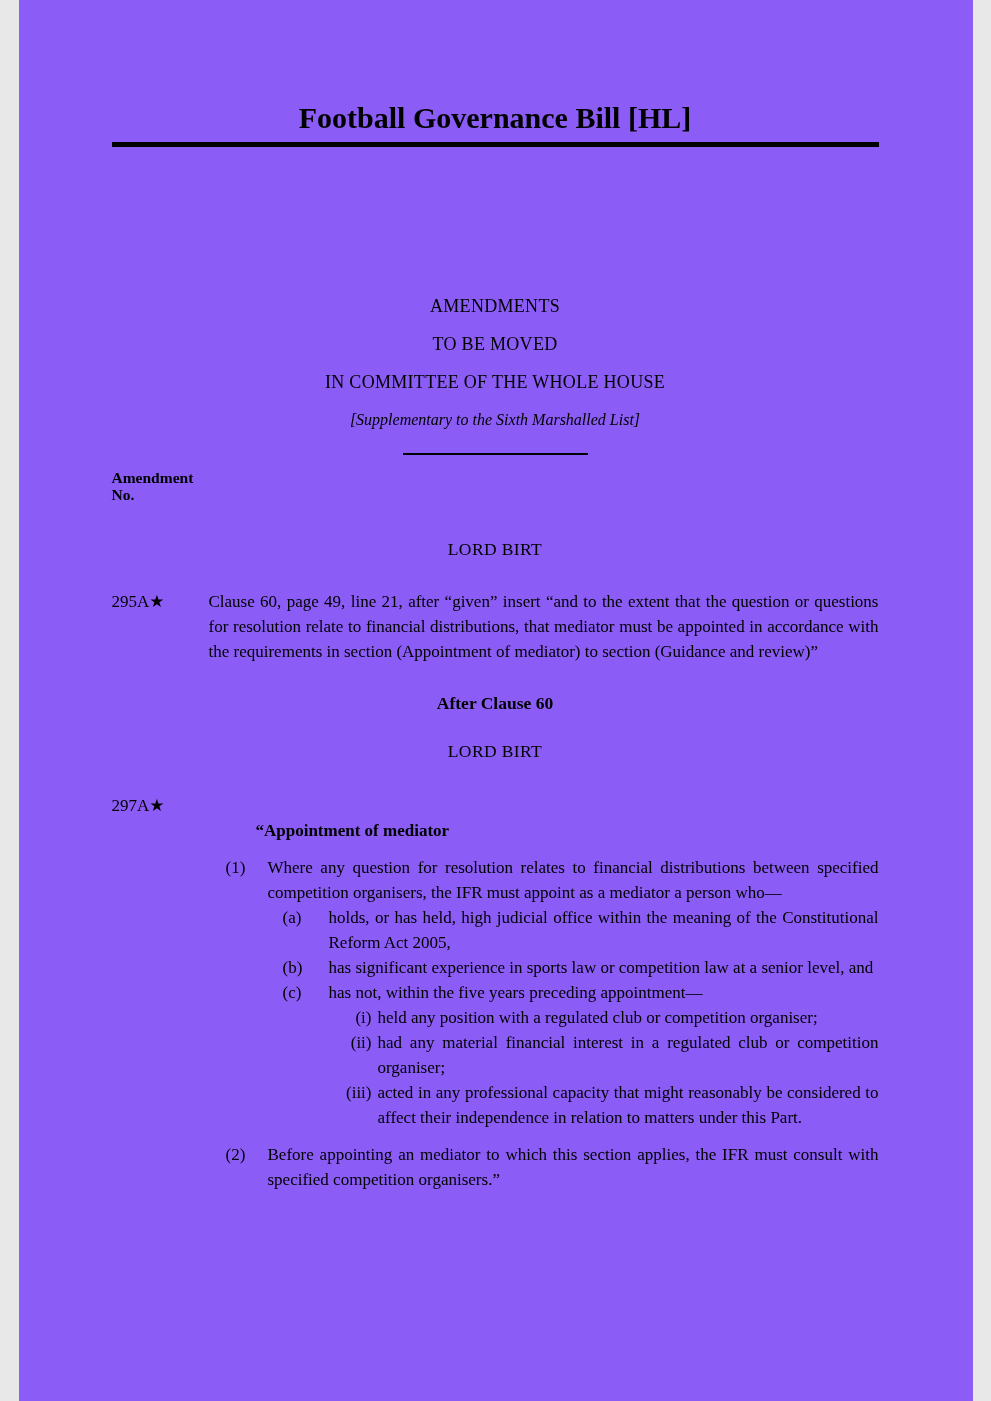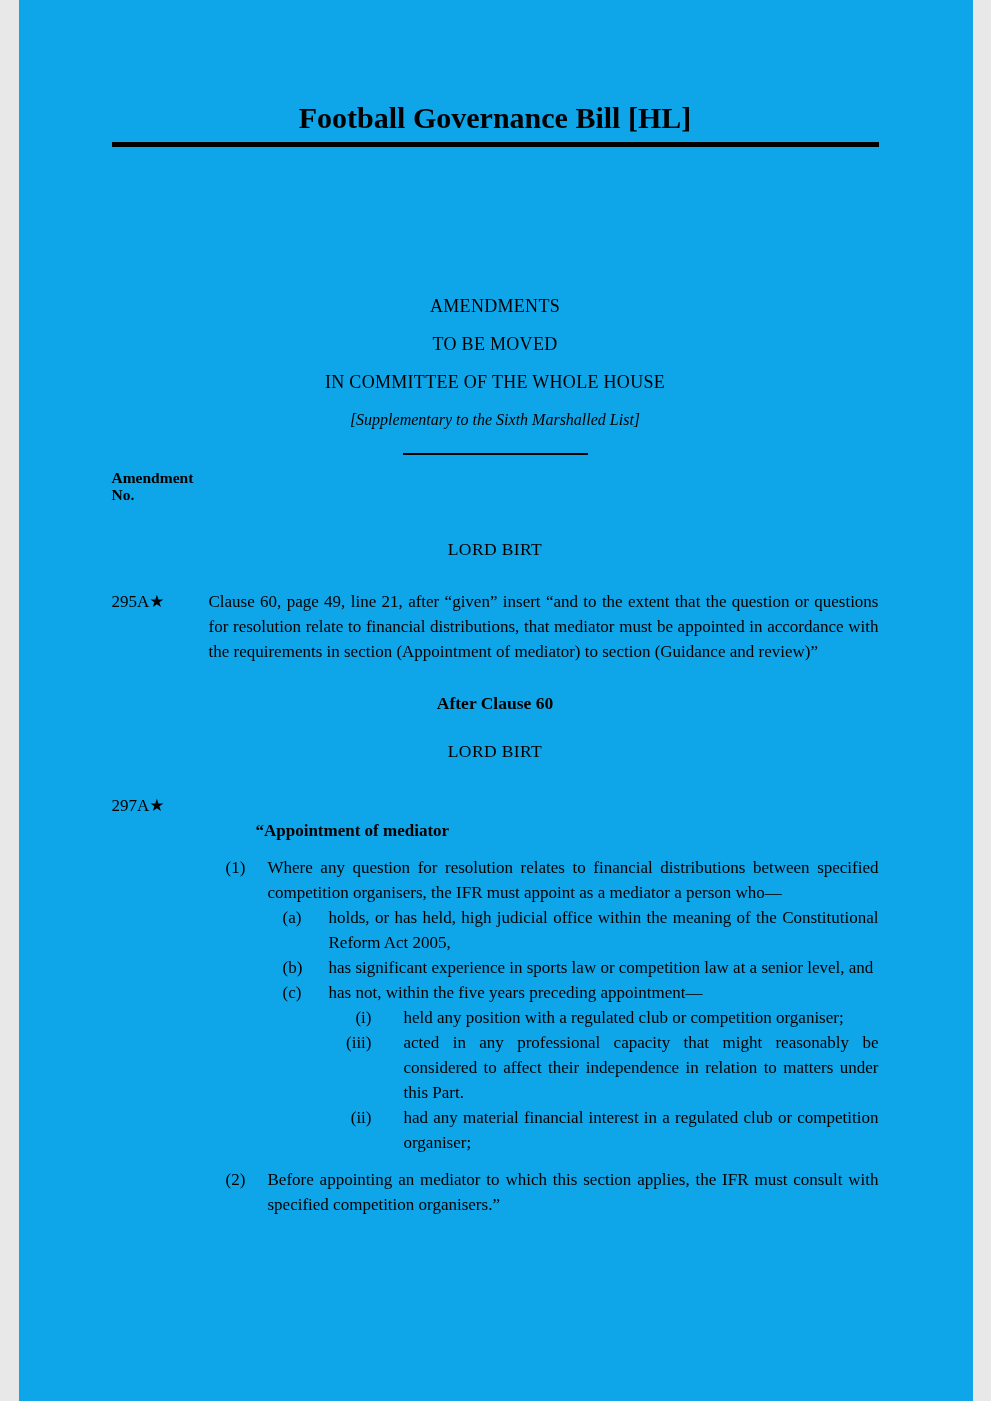--- a/index.html
+++ b/index.html
@@ -2,21 +2,21 @@
 <html><head>
 <meta charset="utf-8">
 <style>
   html, body { margin: 0; padding: 0; background: #e8e8e8; }
   * { box-sizing: border-box; }
   .page {
     position: relative;
     width: 954px;
     height: 1401px;
     margin: 0 auto;
-    background: #0ea5e9;
+    background: #8b5cf6;
     color: #000000;
     font-family: "Liberation Serif", "DejaVu Serif", serif;
     overflow: hidden;
   }
   .content { padding: 0 94px 0 93px; }
 
   .doc-title {
     padding-top: 100px;
     text-align: center;
     font-size: 30px;
@@ -62,21 +62,21 @@
   .sub1.gap { margin-top: 12px; }
   .sub1 .marker { flex: none; width: 24px; }
   .sub1 .txt { flex: 1; margin-left: 18px; text-align: justify; }
 
   .sub2 { display: flex; margin-left: 171px; }
   .sub2 .marker { flex: none; width: 28px; }
   .sub2 .txt { flex: 1; margin-left: 18px; text-align: justify; }
 
   .sub3 { display: flex; margin-left: 205px; }
   .sub3 .marker { flex: none; width: 55px; text-align: right; }
-  .sub3 .txt { flex: 1; margin-left: 32px; text-align: justify; }
+  .sub3 .txt { flex: 1; margin-left: 6px; text-align: justify; }
 
   .footer {
     position: absolute; top: 1254px; left: 93px; right: 94px;
     display: flex; justify-content: space-between;
     font-size: 17.5px; line-height: 22px;
   }
   .it { font-style: italic; }
 </style>
 </head>
 <body>
@@ -139,27 +139,27 @@
       <div class="marker">(c)</div>
       <div class="txt">has not, within the five years preceding appointment—</div>
     </div>
 
     <div class="sub3 body-text">
       <div class="marker">(i)</div>
       <div class="txt">held any position with a regulated club or competition organiser;</div>
     </div>
 
     <div class="sub3 body-text">
-      <div class="marker">(iii)</div>
-      <div class="txt">acted in any professional capacity that might reasonably be considered to affect their independence in relation to matters under this Part.</div>
+      <div class="marker">(ii)</div>
+      <div class="txt">had any material financial interest in a regulated club or competition organiser;</div>
     </div>
 
     <div class="sub3 body-text">
-      <div class="marker">(ii)</div>
-      <div class="txt">had any material financial interest in a regulated club or competition organiser;</div>
+      <div class="marker">(iii)</div>
+      <div class="txt">acted in any professional capacity that might reasonably be considered to affect their independence in relation to matters under this Part.</div>
     </div>
 
     <div class="sub1 gap body-text">
       <div class="marker">(2)</div>
       <div class="txt">Before appointing an mediator to which this section applies, the IFR must consult with specified competition organisers.”</div>
     </div>
 
   </div>
 
 </div>

